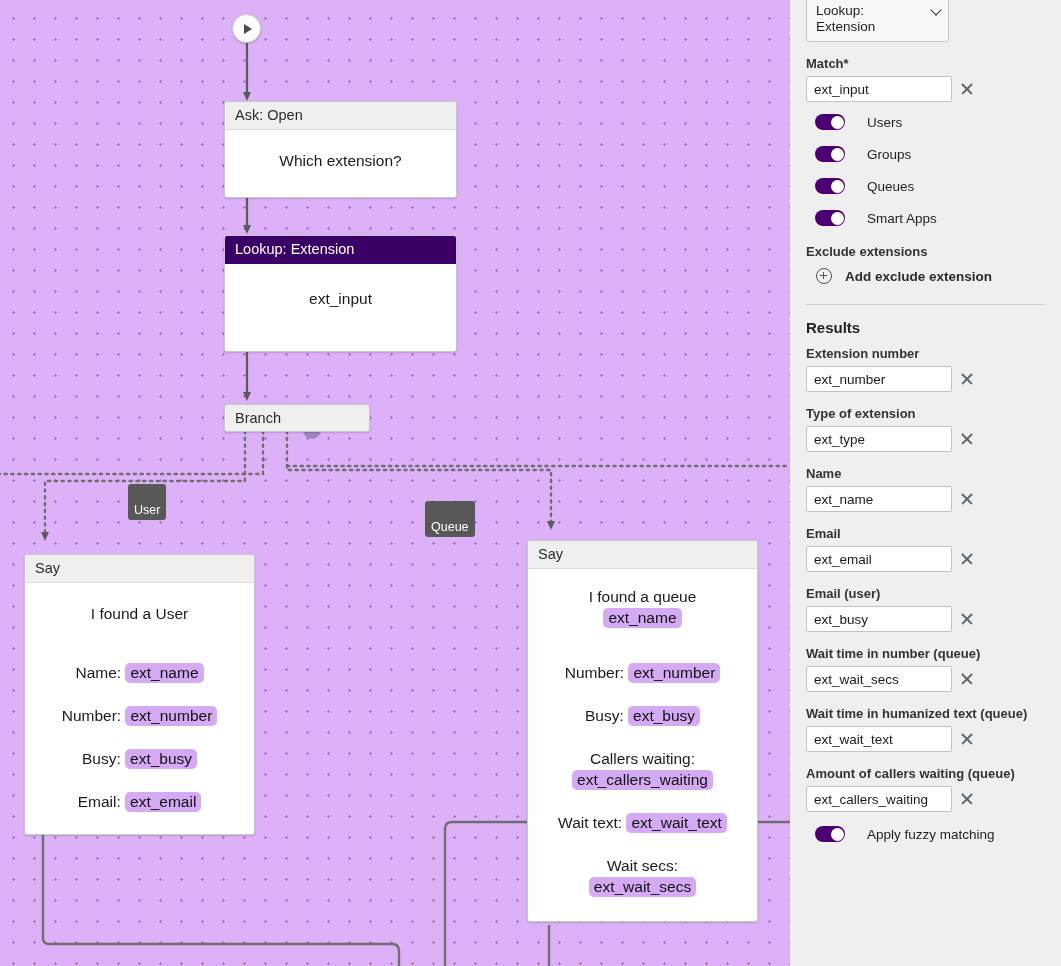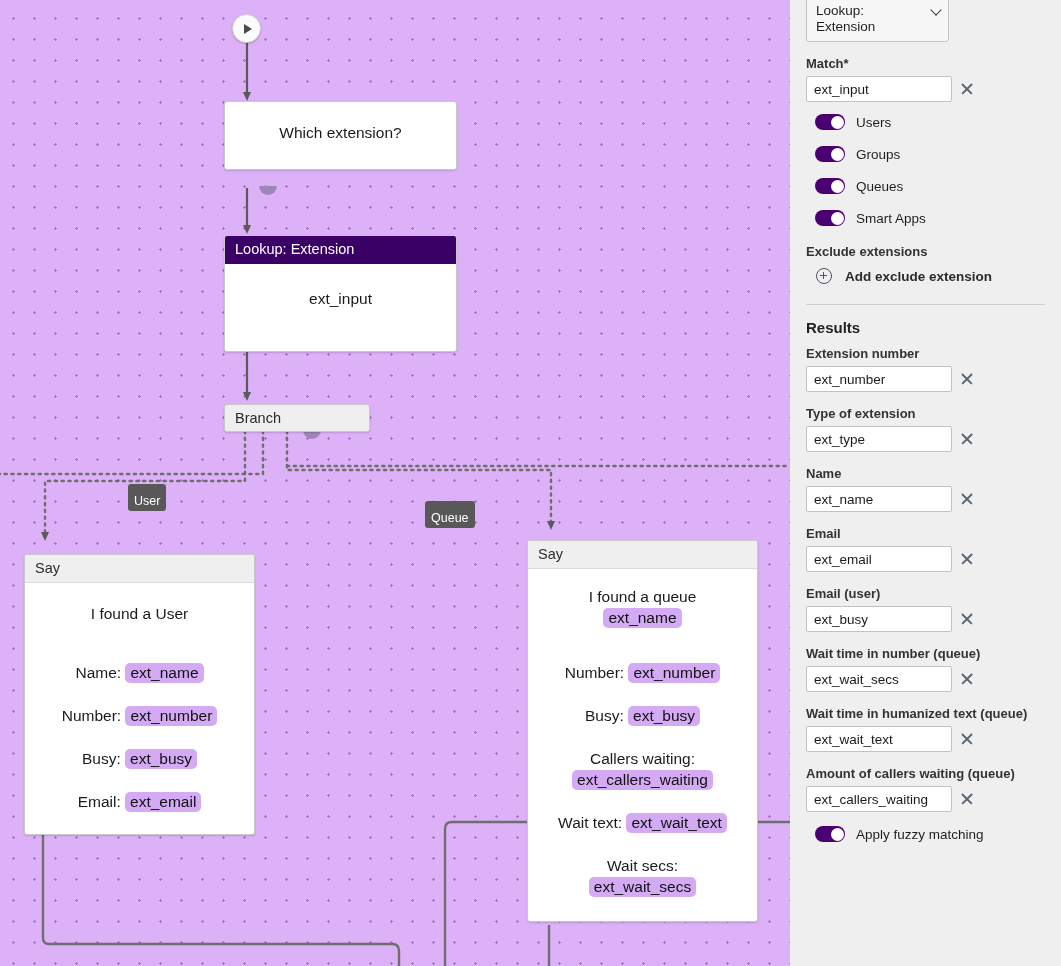--- a/index.html
+++ b/index.html
@@ -99,21 +99,21 @@
     background: #9e86b8;
     border-radius: 0 0 9px 9px;
     z-index: 4;
   }
 
   .edge-label {
     position: absolute;
     background: #585858;
     color: #fff;
     font-size: 12.5px;
-    padding: 11px 6px 3px;
+    padding: 20px 6px 3px;
     border-radius: 3px;
     z-index: 8;
     line-height: 13px;
   }
 
   svg.wires { position: absolute; inset: 0; width: 790px; height: 966px; z-index: 2; }
 
   
   #panel {
     position: relative;
@@ -175,21 +175,21 @@
     flex: 0 0 14px;
   }
   .clear-x::before, .clear-x::after {
     content: ""; position: absolute;
     left: 0; top: 6px; width: 14px; height: 1.7px;
     background: #5c6670;
   }
   .clear-x::before { transform: rotate(45deg); }
   .clear-x::after { transform: rotate(-45deg); }
 
-  .toggle-row { display: flex; align-items: center; gap: 11px; margin: 12px 0 0 9px; }
+  .toggle-row { display: flex; align-items: center; gap: 22px; margin: 12px 0 0 9px; }
   .toggle {
     width: 30px; height: 16px;
     background: #4a0072;
     border-radius: 9px;
     position: relative;
     flex: 0 0 30px;
     cursor: pointer;
   }
   .toggle .knob {
     position: absolute; right: 1.5px; top: 1.5px;
@@ -243,20 +243,21 @@
       <path d="M43,822 L43,938 Q43,944 49,944 L392,944 Q399,944 399,951 L399,966" stroke="#6e6e6e" stroke-width="2.4" fill="none"></path>
       <path d="M790,822 L452,822 Q445,822 445,829 L445,966" stroke="#6e6e6e" stroke-width="2.4" fill="none"></path>
       <path d="M549,925 L549,966" stroke="#6e6e6e" stroke-width="2.4" fill="none"></path>
     </svg>
 
     <div class="start-node" style="left:232px; top:14px;">
       <div class="tri"></div>
     </div>
 
     <div class="node" style="left:224px; top:101px; width:233px;">
+      <div class="node-header">Ask: Open</div>
       <div class="node-body" style="padding:20px 12px 26px;">
         <div class="line" style="margin-bottom:0">Which extension?</div>
       </div>
     </div>
     <div class="handle" style="left:259px; top:186px;"></div>
 
     <div class="node" style="left:224px; top:235px; width:233px;">
       <div class="node-header dark">Lookup: Extension</div>
       <div class="node-body" style="padding:24px 12px 42px;">
         <div class="line" style="margin-bottom:0">ext_input</div>

